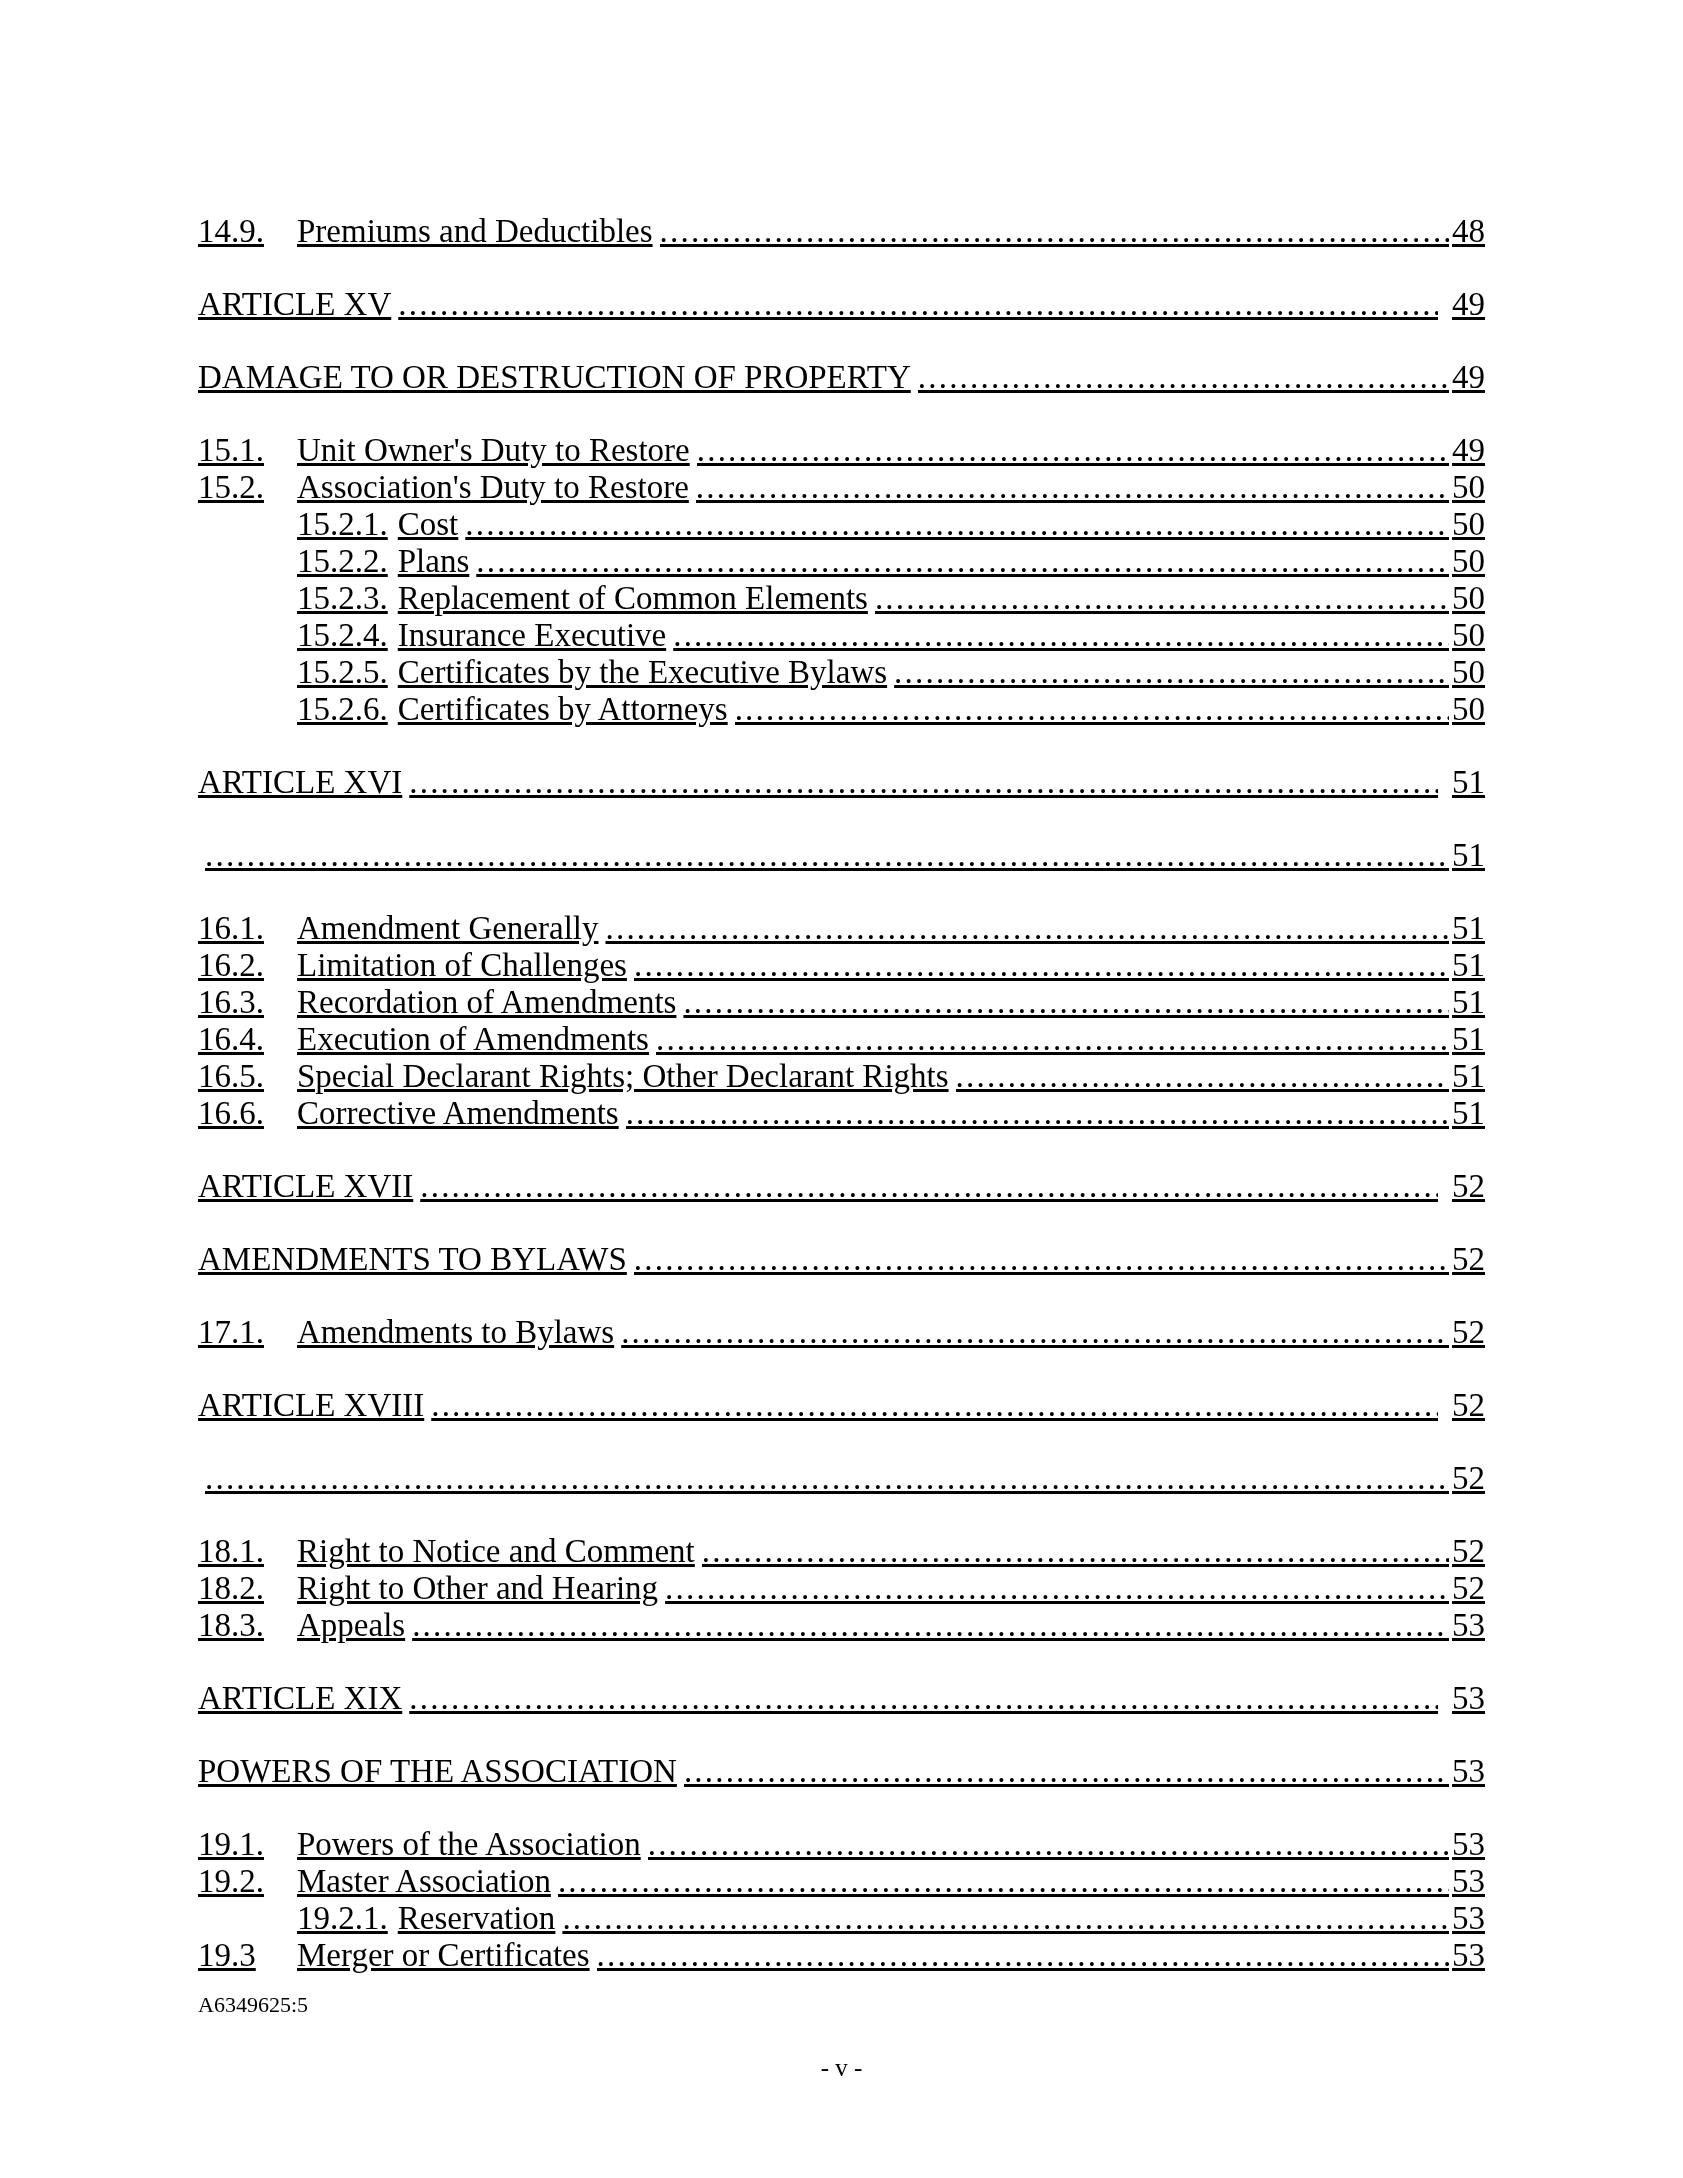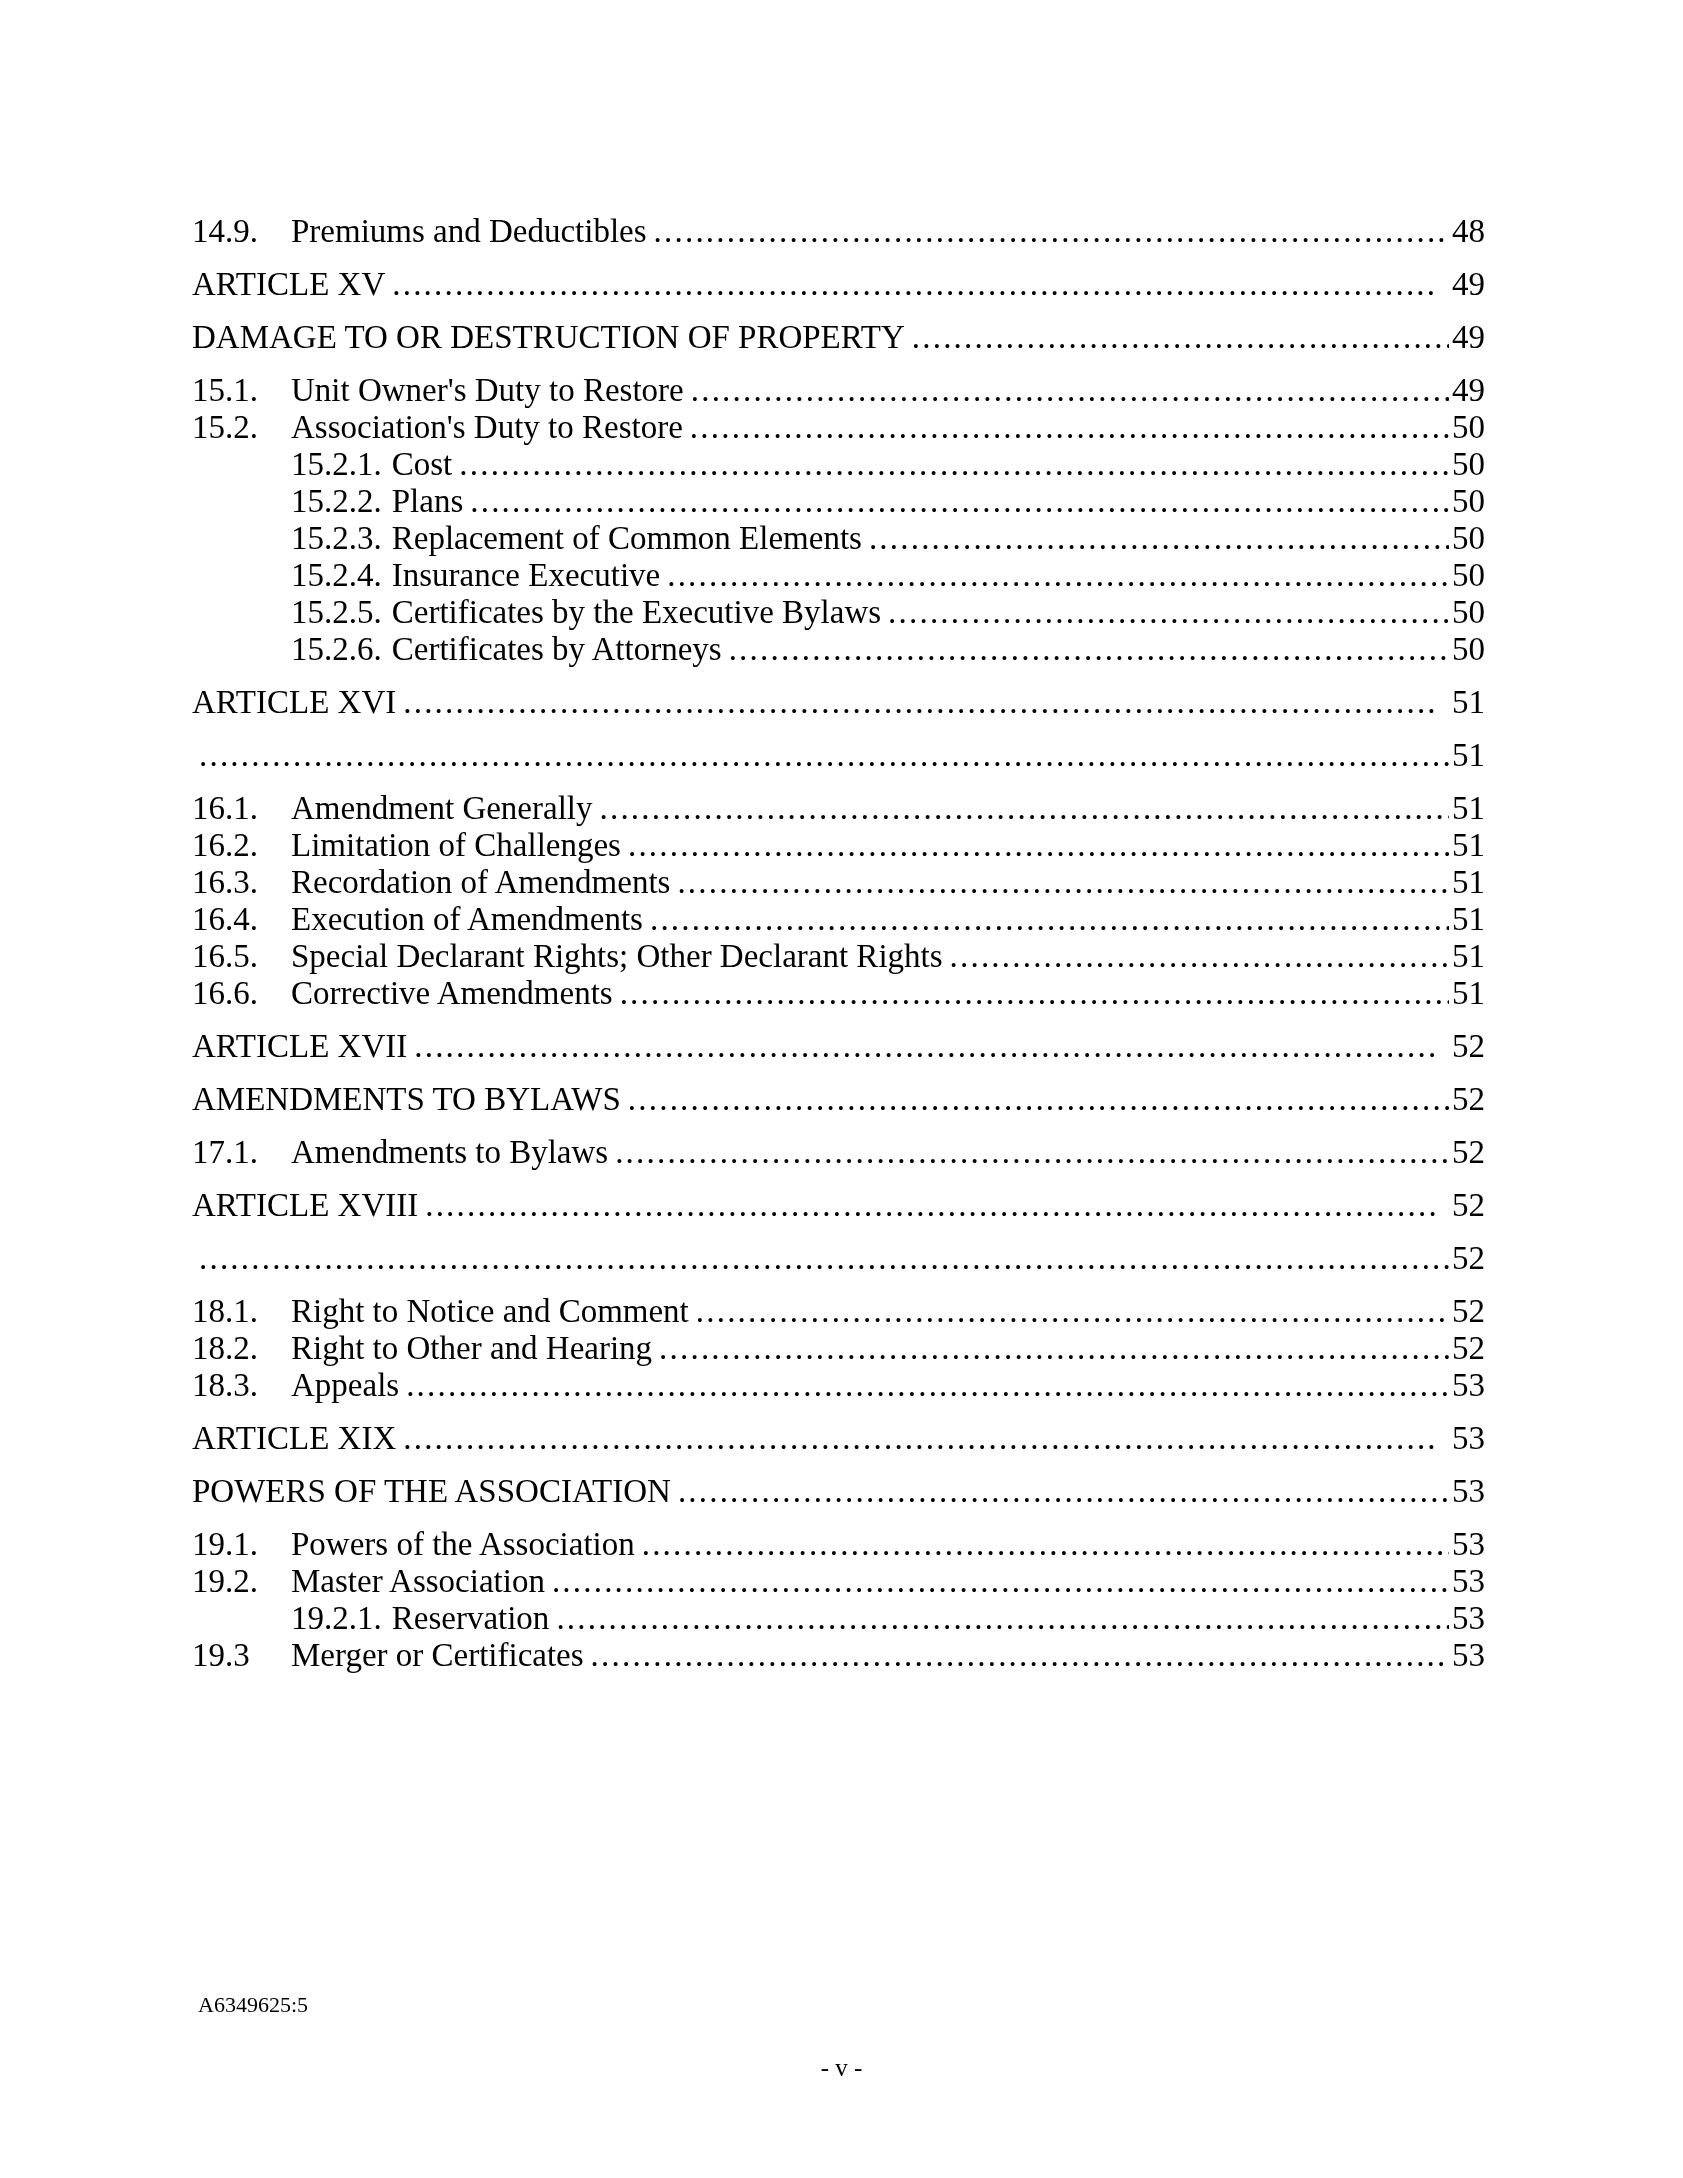--- a/index.html
+++ b/index.html
@@ -9,31 +9,32 @@
     height: 2178px;
     margin: 0 auto;
     background: #ffffff;
     color: #000000;
     font-family: "Liberation Serif", "DejaVu Serif", serif;
     font-size: 33px;
     overflow: hidden;
   }
   .toc {
     position: absolute;
-    left: 192px;
+    left: 198px;
     right: 198px;
     top: 213px;
+    text-decoration: underline;
   }
   .toc-row {
     display: flex;
     align-items: baseline;
     line-height: 37px;
     white-space: nowrap;
   }
-  .toc-row.gap { margin-top: 16px; }
+  .toc-row.gap { margin-top: 36px; }
   .toc-row .num { flex: 0 0 99px; }
   .toc-row.subsection { padding-left: 99px; text-align: center; }
   .toc-row.subsection .num { flex: 0 0 auto; margin-right: 10px; }
   .toc-row .title { flex: 0 0 auto; }
   .leader {
     flex: 1 1 0;
     overflow: hidden;
     margin-left: 7px;
     margin-right: 0;
     white-space: nowrap;

